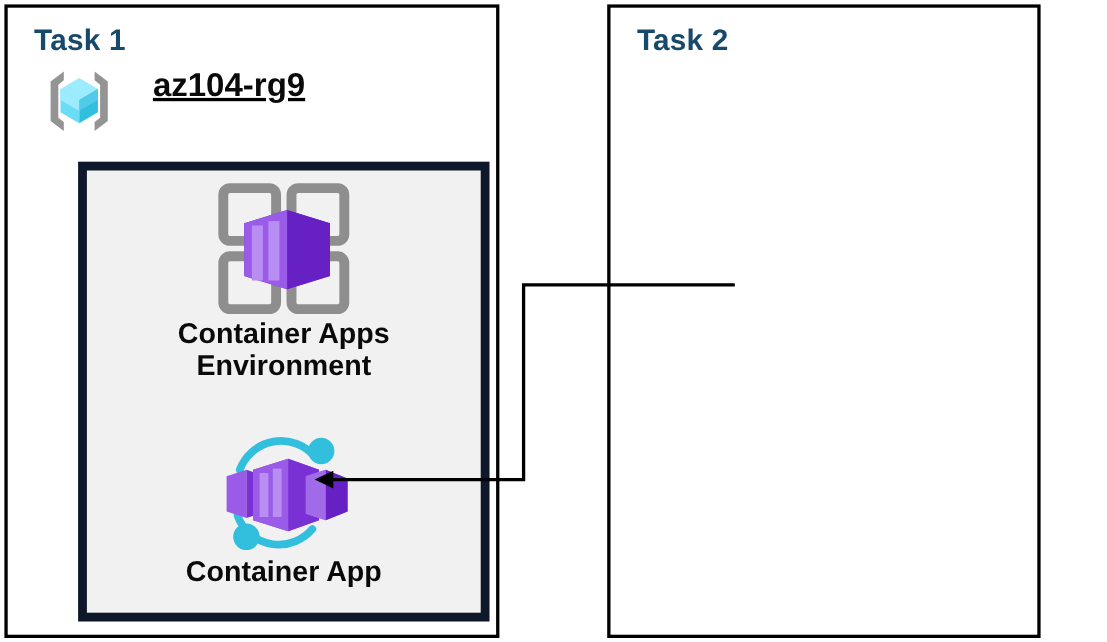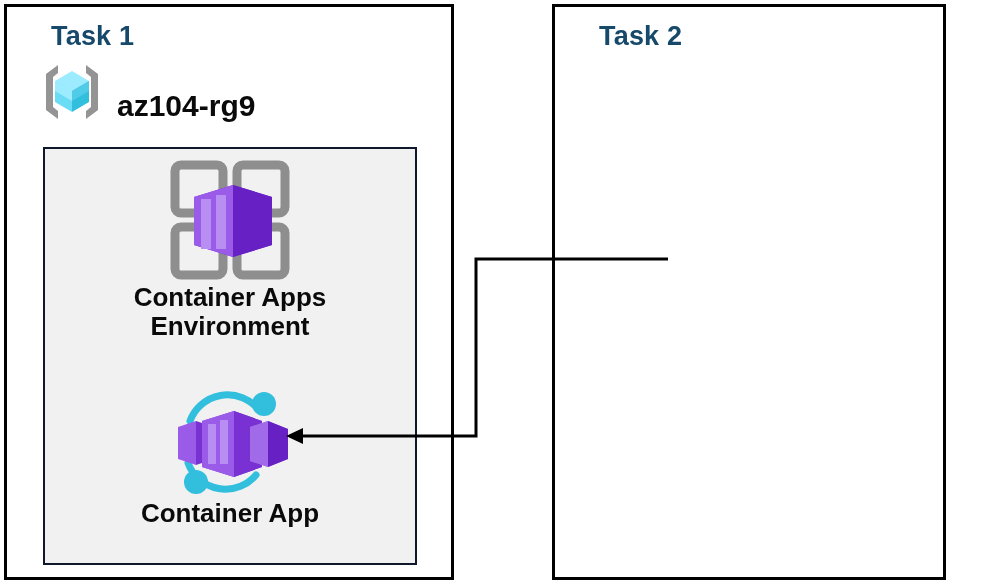--- a/index.html
+++ b/index.html
@@ -30,45 +30,46 @@
 
   .task-title {
     position: absolute;
     left: 24px;
     top: 14px;
     font-size: 27px;
     font-weight: bold;
     color: #17496b;
     letter-spacing: 0.2px;
     white-space: nowrap;
-    margin-left: 20px;
   }
 
   
   #rg-row {
     position: absolute;
     left: 32px;
     top: 54px;
     display: flex;
-    align-items: flex-end;
-    gap: 12px;
+    align-items: flex-start;
+    gap: 34px;
+    text-decoration: underline;
   }
   #rg-name {
     font-size: 30px;
     font-weight: bold;
     color: #0a0a0a;
     white-space: nowrap;
   }
 
   
   .inner-box {
     position: absolute;
     background: #f1f1f1;
-    border: 2px solid #0f172a;
+    border: 8px solid #0f172a;
     box-sizing: border-box;
+    margin-left: 28px;
   }
   #task1-inner { left: 36px;  top: 140px; width: 374px; height: 418px; }
 
   
   .node {
     position: absolute;
     display: flex;
     flex-direction: column;
     align-items: center;
   }

